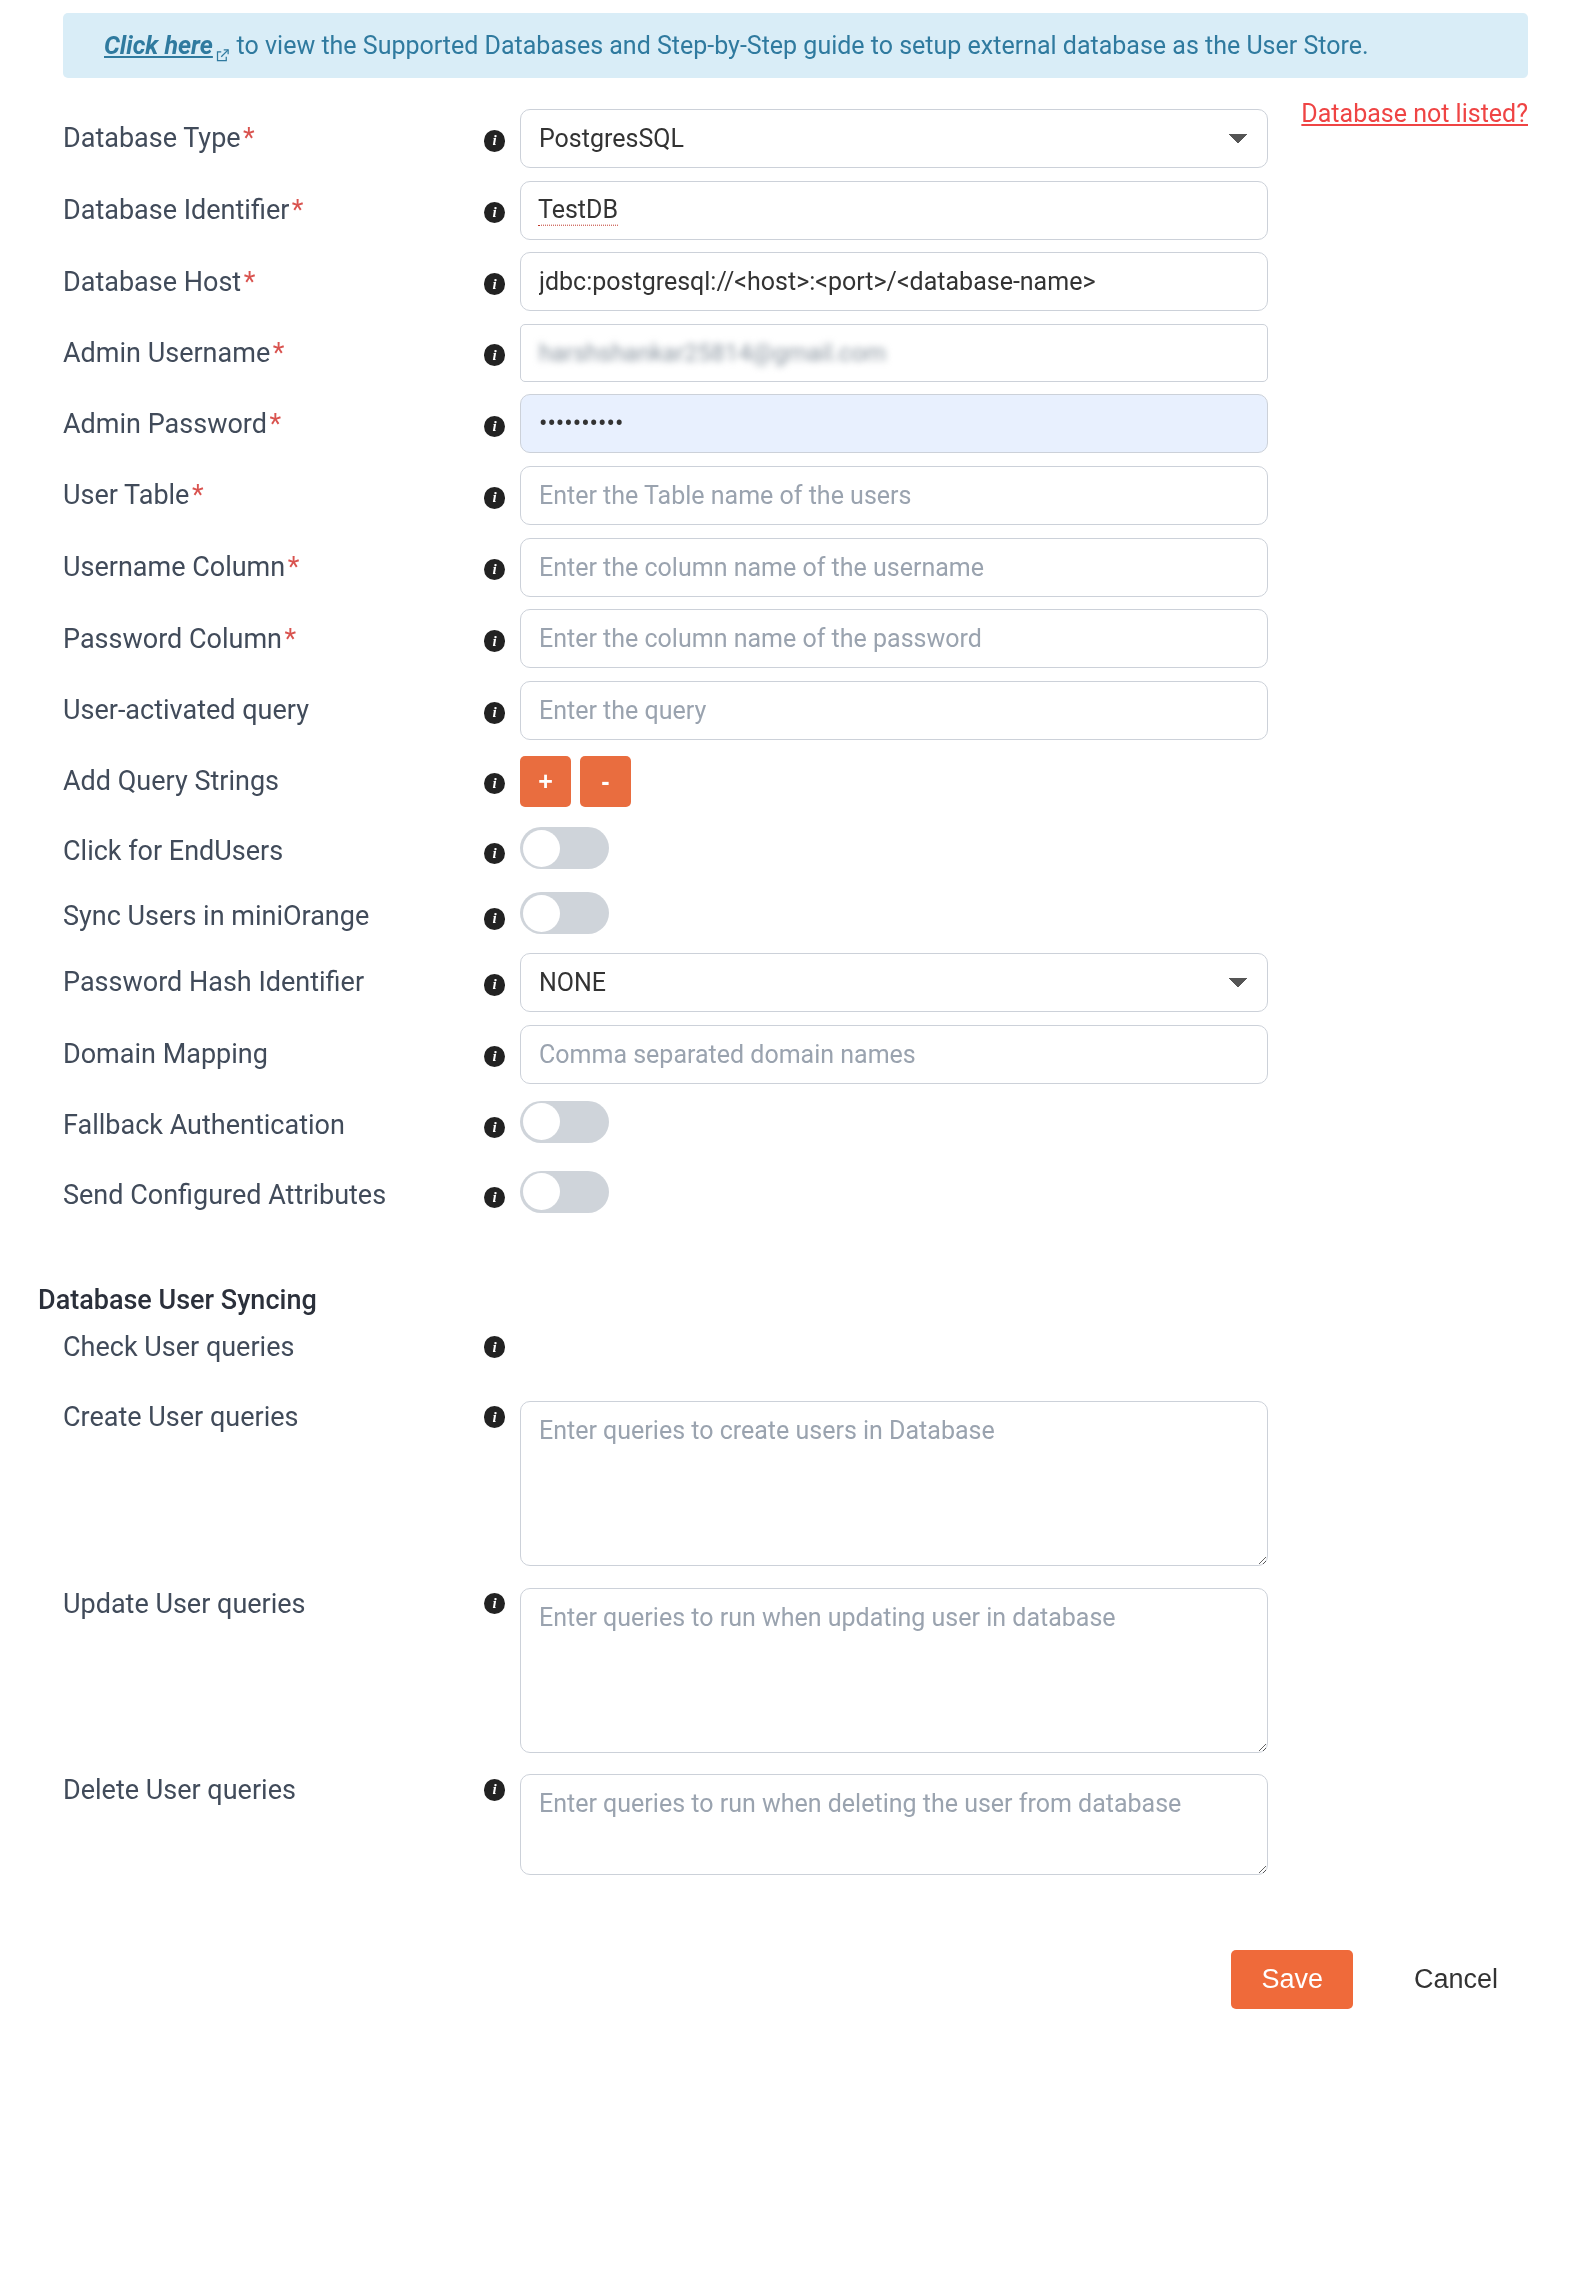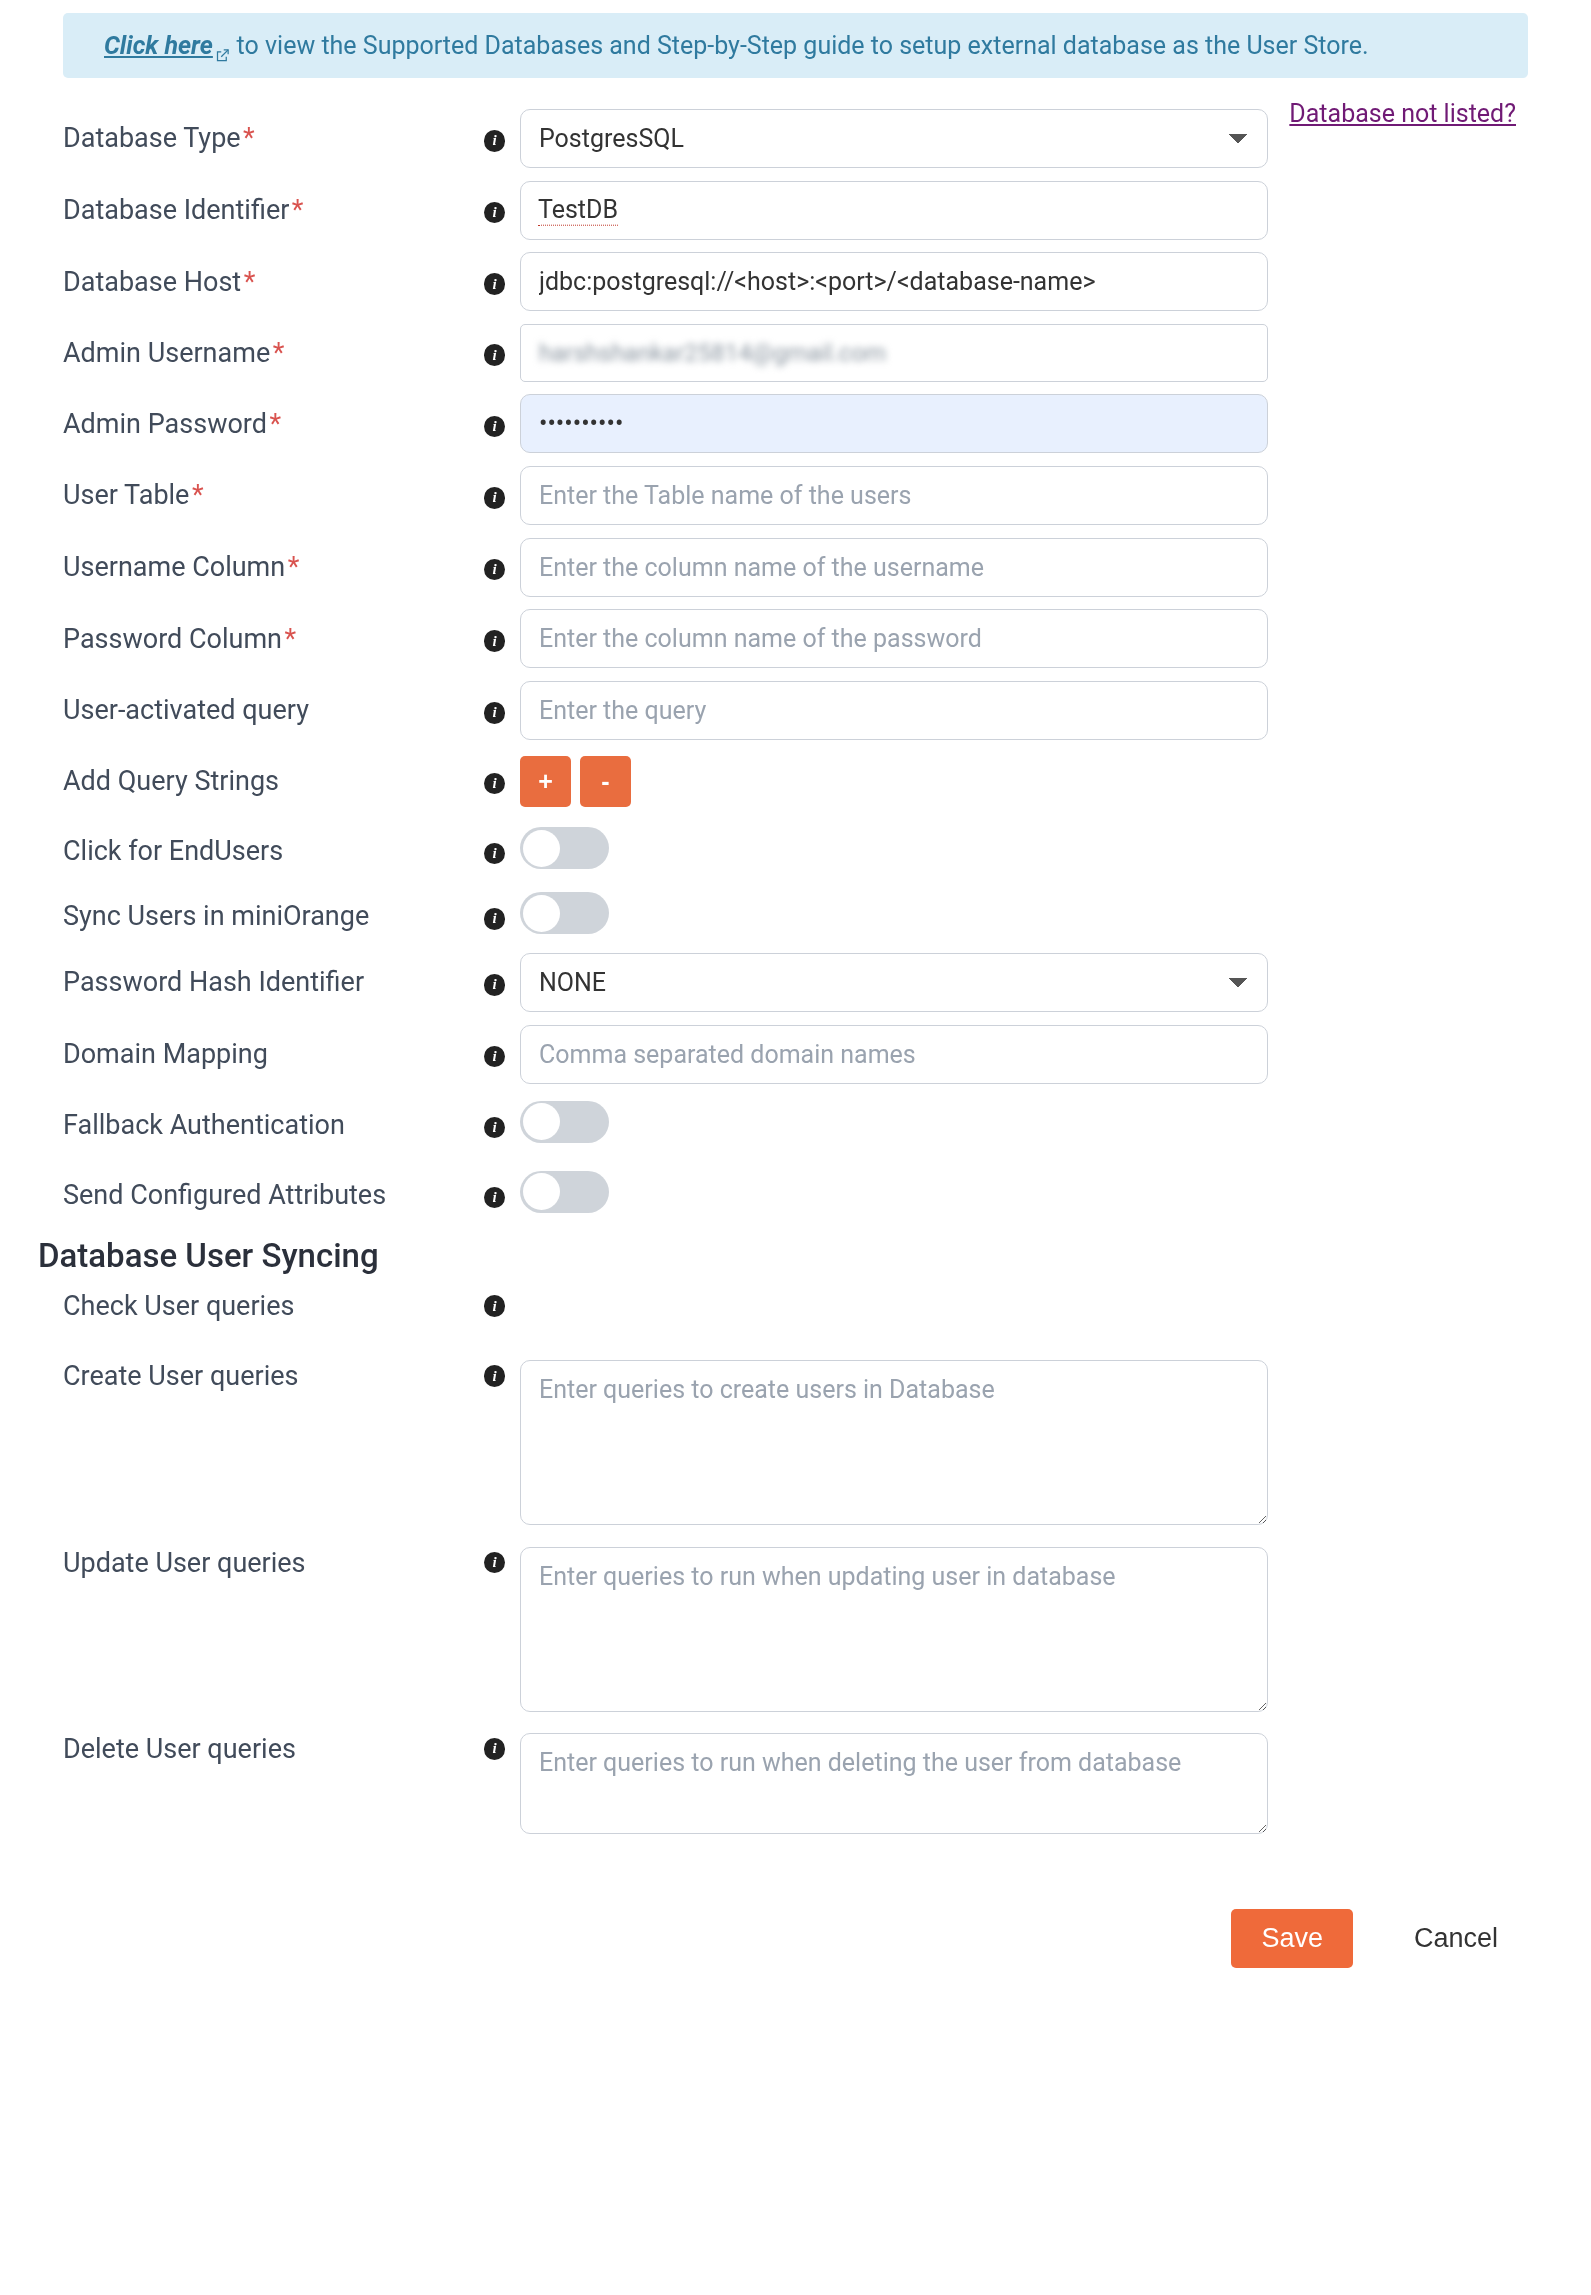--- a/index.html
+++ b/index.html
@@ -28,39 +28,40 @@
     .ext-icon {
       display: inline-block;
       width: 15px; height: 15px;
       position: relative;
       margin-left: 2.5px;
       vertical-align: middle;
     }
     .form-area { padding: 0 63px; position: relative; }
     .not-listed {
       position: absolute;
-      right: 75px;
+      right: 63px;
       top: -3.8px;
-      color: #701a75;
+      color: #ef4444;
       font-size: 25px;
     }
     .row {
       display: grid;
       grid-template-columns: 406px 51px 748px;
       align-items: center;
       padding: 6.3px 0;
       min-height: 70px;
     }
     .row.tall { align-items: flex-start; padding-top: 9px; }
     .label { font-size: 27px; color: #414b5a; }
     .label.section {
-      font-size: 33px;
+      font-size: 27px;
       font-weight: 500;
       color: #2b303b;
       margin-left: -25px;
+      margin-top: 48px;
     }
     .req { color: #d9534f; margin-left: 2.5px; }
     .info-col { display: flex; justify-content: center; align-items: flex-start; padding-top: 5px; }
     .info-icon {
       width: 21.6px; height: 21.6px;
       border-radius: 50%;
       background: #222;
       color: #fff;
       display: flex;
       align-items: center;

